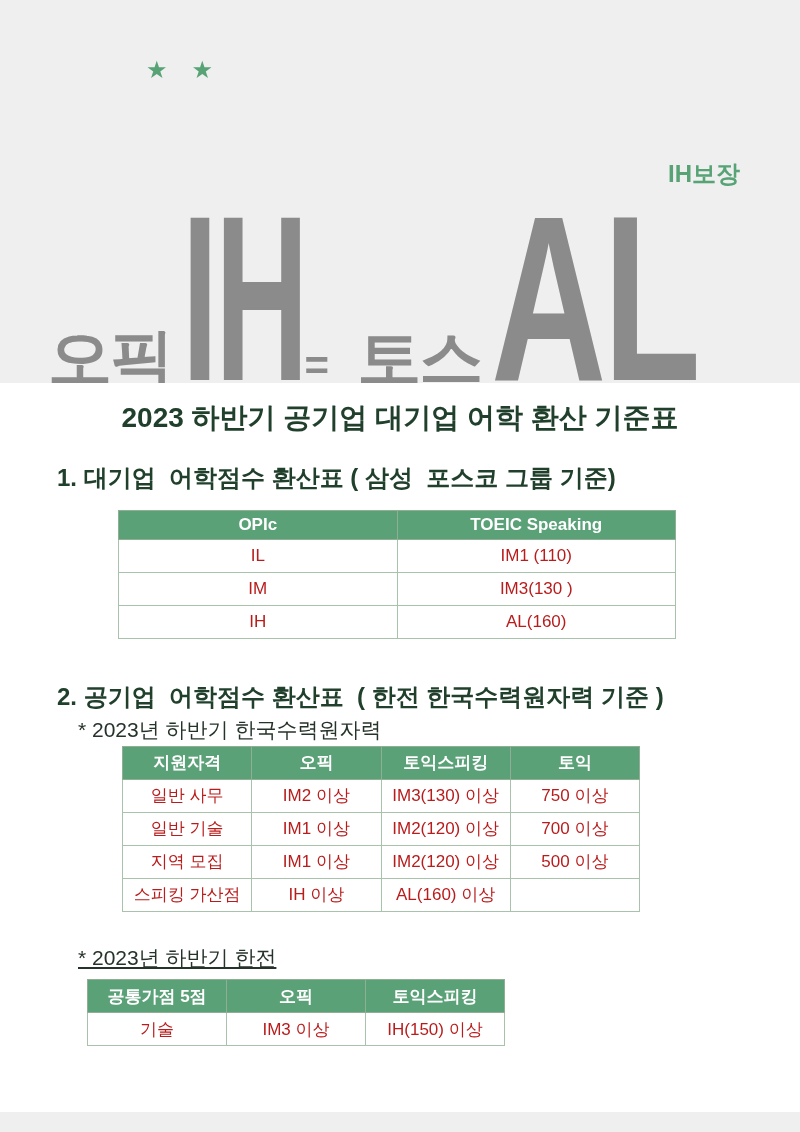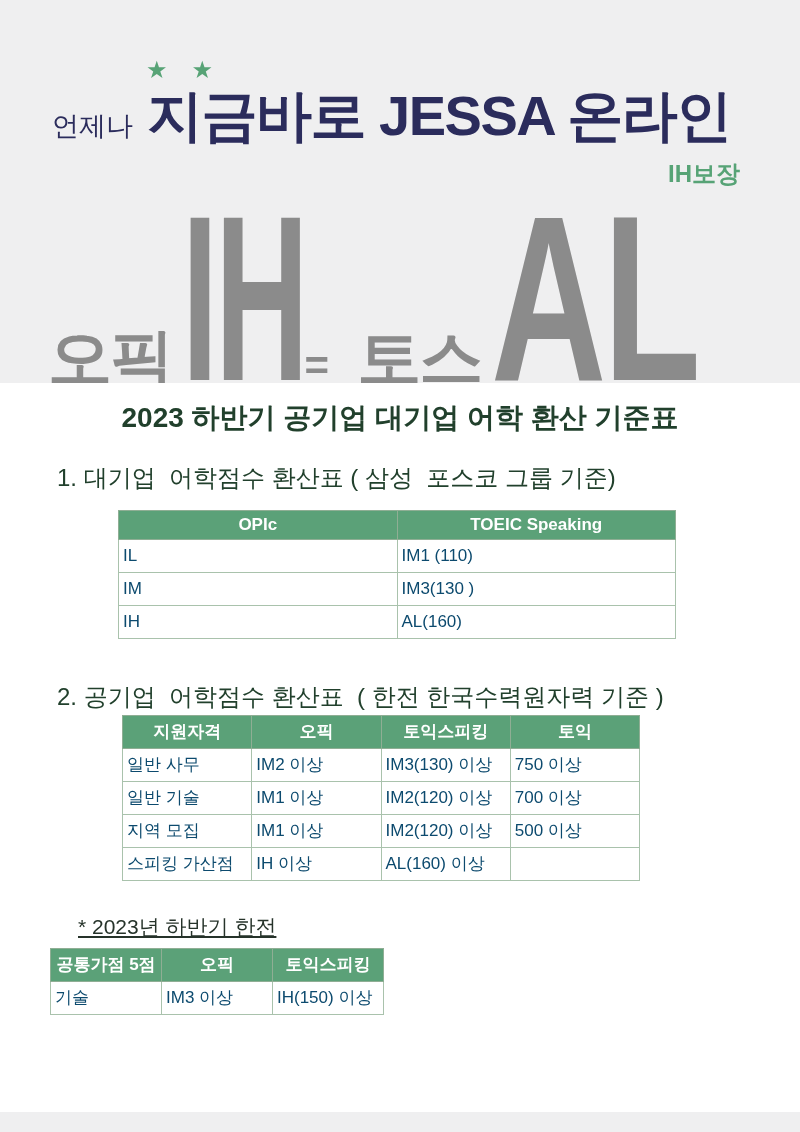--- a/index.html
+++ b/index.html
@@ -33,45 +33,41 @@
   .badge{position:absolute;right:60px;top:158px;font-size:24px;font-weight:800;color:var(--green);text-align:center;}
   .equiv{position:absolute;left:48px;top:181px;display:flex;align-items:baseline;color:var(--big-gray);white-space:nowrap;}
   .equiv>span{line-height:1;font-weight:800;}
   .eq-small{font-size:64px;margin-right:10px;letter-spacing:-2px;}
   .eq-big{font-size:235px;letter-spacing:-0.02em;display:inline-block;transform:scaleX(0.55);transform-origin:left;margin-right:-103px;}
   .eq-big.al{transform:scaleX(0.68);margin-right:0;}
   .eq-equals{font-size:42px;margin-right:28px;}
   
   .content{display:flow-root;width:800px;min-height:729px;background:#ffffff;}
   .doc-title{margin:18px 0 0 0;text-align:center;font-size:28px;font-weight:800;color:var(--dark-green);line-height:1.2;white-space:pre-wrap;}
-  .sec-heading{margin:28px 0 0 57px;font-size:24px;font-weight:400;color:var(--dark-green);line-height:1.25;white-space:pre-wrap;}
+  .sec-heading{margin:28px 0 0 57px;font-size:24px;font-weight:700;color:var(--dark-green);line-height:1.25;white-space:pre-wrap;}
   .sec-heading.second{margin-top:43px;}
   .sub-heading{margin:4px 0 0 78px;font-size:21px;font-weight:500;color:#26332a;line-height:1.3;white-space:pre-wrap;}
   .sub-heading.kepco{margin-top:32px;text-decoration:underline;}
   table{border-collapse:collapse;table-layout:fixed;background:#ffffff;border:1px solid var(--border-out);padding-left:12px;}
   .tbl1{margin:17px 0 0 118px;width:558px;}
   .tbl2{margin:3px 0 0 122px;width:518px;}
-  .tbl3{margin:8px 0 0 50px;width:334px;}
+  .tbl3{margin:8px 0 0 87px;width:418px;}
   th{background:var(--table-green);color:#ffffff;font-size:17px;font-weight:700;height:29px;border:1px solid var(--border-out);text-align:center;padding:0 4px;}
   .tbl2 th,.tbl3 th{height:33px;}
-  td{font-size:17px;color:#0c4a6e;height:33px;border:1px solid var(--border-in);text-align:left;padding:0 4px;}
+  td{font-size:17px;color:#b91c1c;height:33px;border:1px solid var(--border-in);text-align:center;padding:0 4px;}
   .wavy{text-decoration-style:wavy;text-decoration-color:var(--wavy-red);text-decoration-thickness:1px;text-underline-offset:4px;}
   
   .footer{width:800px;height:20px;background:var(--band-bg);}
 </style>
 </head>
 <body>
 
 <div class="hero">
   <div class="stars">
     <span class="star">★</span><span class="star">★</span>
-  </div>
-  <div class="brand-row">
-    <span class="brand-prefix">언제나</span>
-    <span class="brand-main">지금바로 JESSA 온라인</span>
   </div>
   <div class="badge">IH보장</div>
   <div class="equiv">
     <span class="eq-small">오픽</span>
     <span class="eq-big">IH</span>
     <span class="eq-equals">=</span>
     <span class="eq-small">토스</span>
     <span class="eq-big al">AL</span>
   </div>
 </div>
@@ -97,20 +93,21 @@
           <td>IM3(130 )</td>
         </tr>
         <tr>
           <td>IH</td>
           <td>AL(160)</td>
         </tr>
       </tbody>
     </table>
 
   <div class="sec-heading second">2. 공기업  어학점수 환산표  ( 한전 한국수력원자력 기준 )</div>
+  <div class="sub-heading">* 2023년 하반기 한국수력원자력</div>
   <table class="tbl2">
       <thead>
         <tr>
           <th>지원자격</th>
           <th>오픽</th>
           <th>토익스피킹</th>
           <th>토익</th>
         </tr>
       </thead>
       <tbody>

